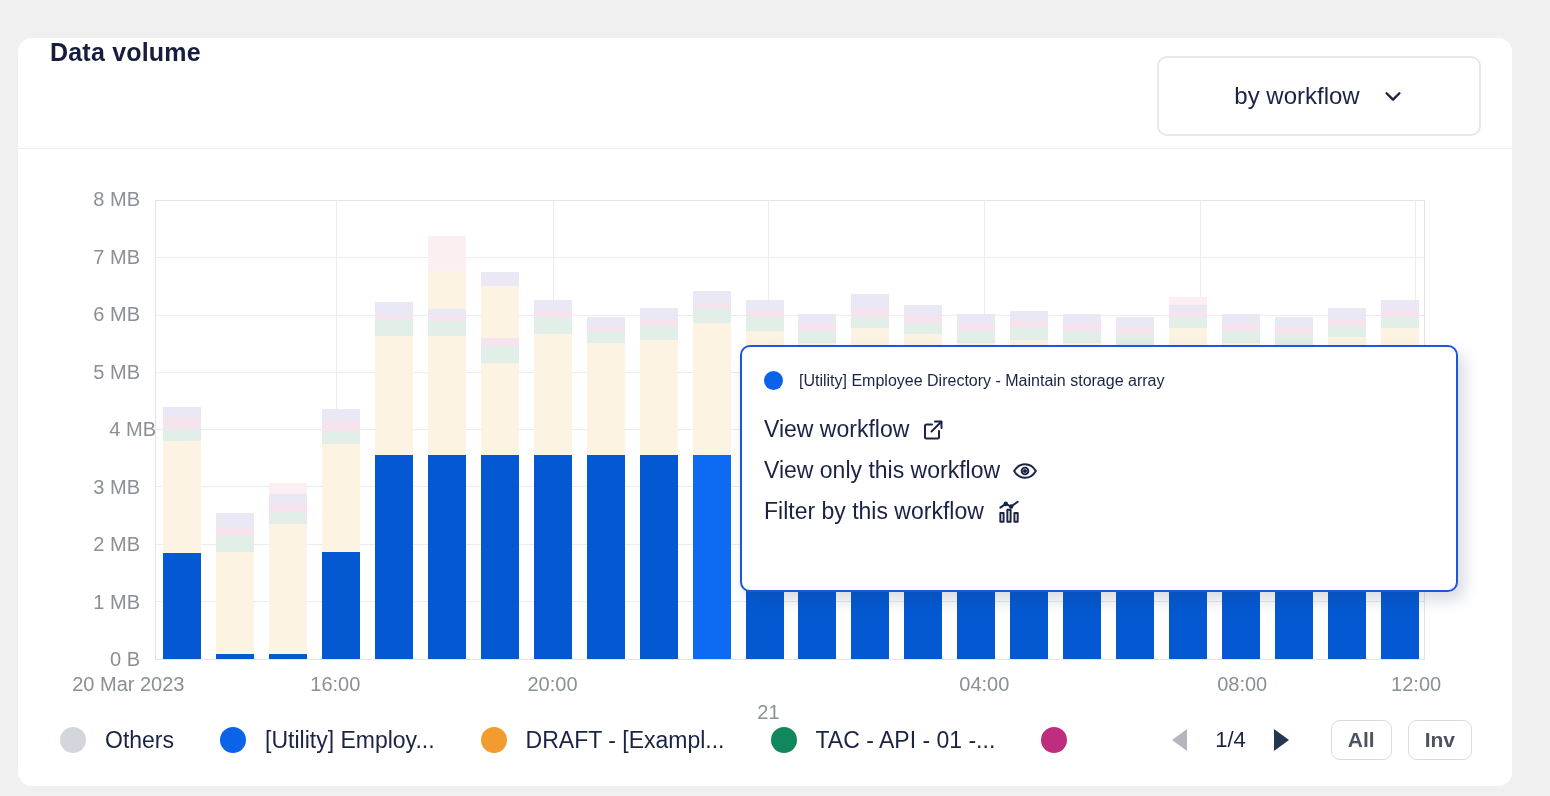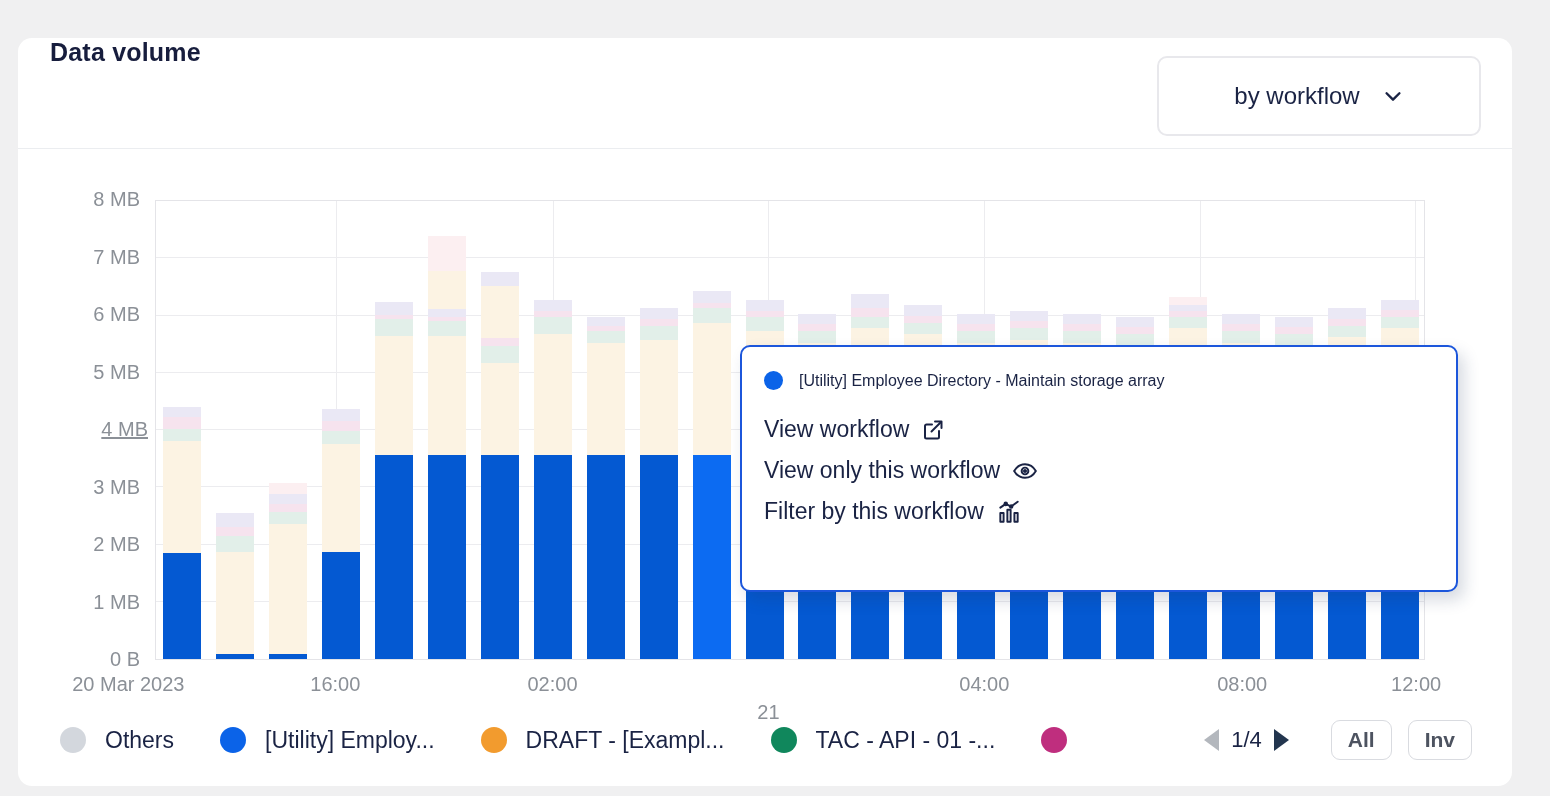--- a/index.html
+++ b/index.html
@@ -55,21 +55,21 @@
     font-size:23px;color:#1a2344;text-decoration:none;width:max-content;}
   .tt-link svg{flex:0 0 auto;}
   
   .legend{
     position:absolute;left:42px;right:40px;bottom:24px;height:44px;
     display:flex;align-items:center;
   }
   .legend-item{display:flex;align-items:center;gap:19px;margin-right:46px;cursor:pointer;}
   .legend-dot{width:26px;height:26px;border-radius:50%;flex:0 0 auto;}
   .legend-label{font-size:23px;color:#1a2344;white-space:nowrap;}
-  .pager{display:flex;align-items:center;gap:12px;margin-left:auto;margin-right:26px;}
+  .pager{display:flex;align-items:center;gap:28px;margin-left:auto;margin-right:26px;}
   .tri{width:0;height:0;border-top:11px solid transparent;border-bottom:11px solid transparent;cursor:pointer;}
   .tri.left{border-right:15px solid #b3b7bd;}
   .tri.right{border-left:15px solid #23364f;}
   .page-ind{font-size:22px;color:#1a2344;}
   .lg-btn{
     font-family:"Liberation Sans",sans-serif;font-size:21px;font-weight:bold;color:#4d5360;
     background:#fff;border:1.5px solid #d9dbe0;border-radius:9px;
     padding:7px 16px;margin-left:16px;cursor:pointer;
   }
 </style>
@@ -275,30 +275,30 @@
           <div class="seg" style="bottom: 330.625px; height: 11.5px; background: rgb(226, 239, 233);"></div>
           <div class="seg" style="bottom: 342.125px; height: 6.9px; background: rgb(246, 227, 238);"></div>
           <div class="seg" style="bottom: 349.025px; height: 10.35px; background: rgb(234, 232, 245);"></div>
         </div>
       </div>
     <div id="ylabels">
         <span class="ylabel" style="left: 32px; top: 500px;">0 B</span>
         <span class="ylabel" style="left: 32px; top: 442.5px;">1 MB</span>
         <span class="ylabel" style="left: 32px; top: 385px;">2 MB</span>
         <span class="ylabel" style="left: 32px; top: 327.5px;">3 MB</span>
-        <span class="ylabel" style="left: 40px; top: 270px; text-decoration: underline;">4 MB</span>
+        <span class="ylabel" style="left: 48px; top: 270px;">4 MB</span>
         <span class="ylabel" style="left: 32px; top: 212.5px;">5 MB</span>
         <span class="ylabel" style="left: 32px; top: 155px;">6 MB</span>
         <span class="ylabel" style="left: 32px; top: 97.5px;">7 MB</span>
         <span class="ylabel" style="left: 32px; top: 40px;">8 MB</span>
       </div>
     <div id="xlabels">
         <span class="xlabel" style="left: 110.33px; top: 525px;">20 Mar 2023</span>
         <span class="xlabel" style="left: 317.34px; top: 525px;">16:00</span>
-        <span class="xlabel" style="left: 534.51px; top: 525px;">02:00</span>
+        <span class="xlabel" style="left: 534.51px; top: 525px;">20:00</span>
         <span class="xlabel" style="left: 750.41px; top: 525px; margin-top: 28px;">21</span>
         <span class="xlabel" style="left: 966.31px; top: 525px;">04:00</span>
         <span class="xlabel" style="left: 1182.21px; top: 525px; margin-left: 42px;">08:00</span>
         <span class="xlabel" style="left: 1398.11px; top: 525px;">12:00</span>
       </div>
   </div>
 
   <div class="tooltip">
     <div class="tt-head">
       <span class="tt-dot" style="background: rgb(11, 99, 232);"></span>

